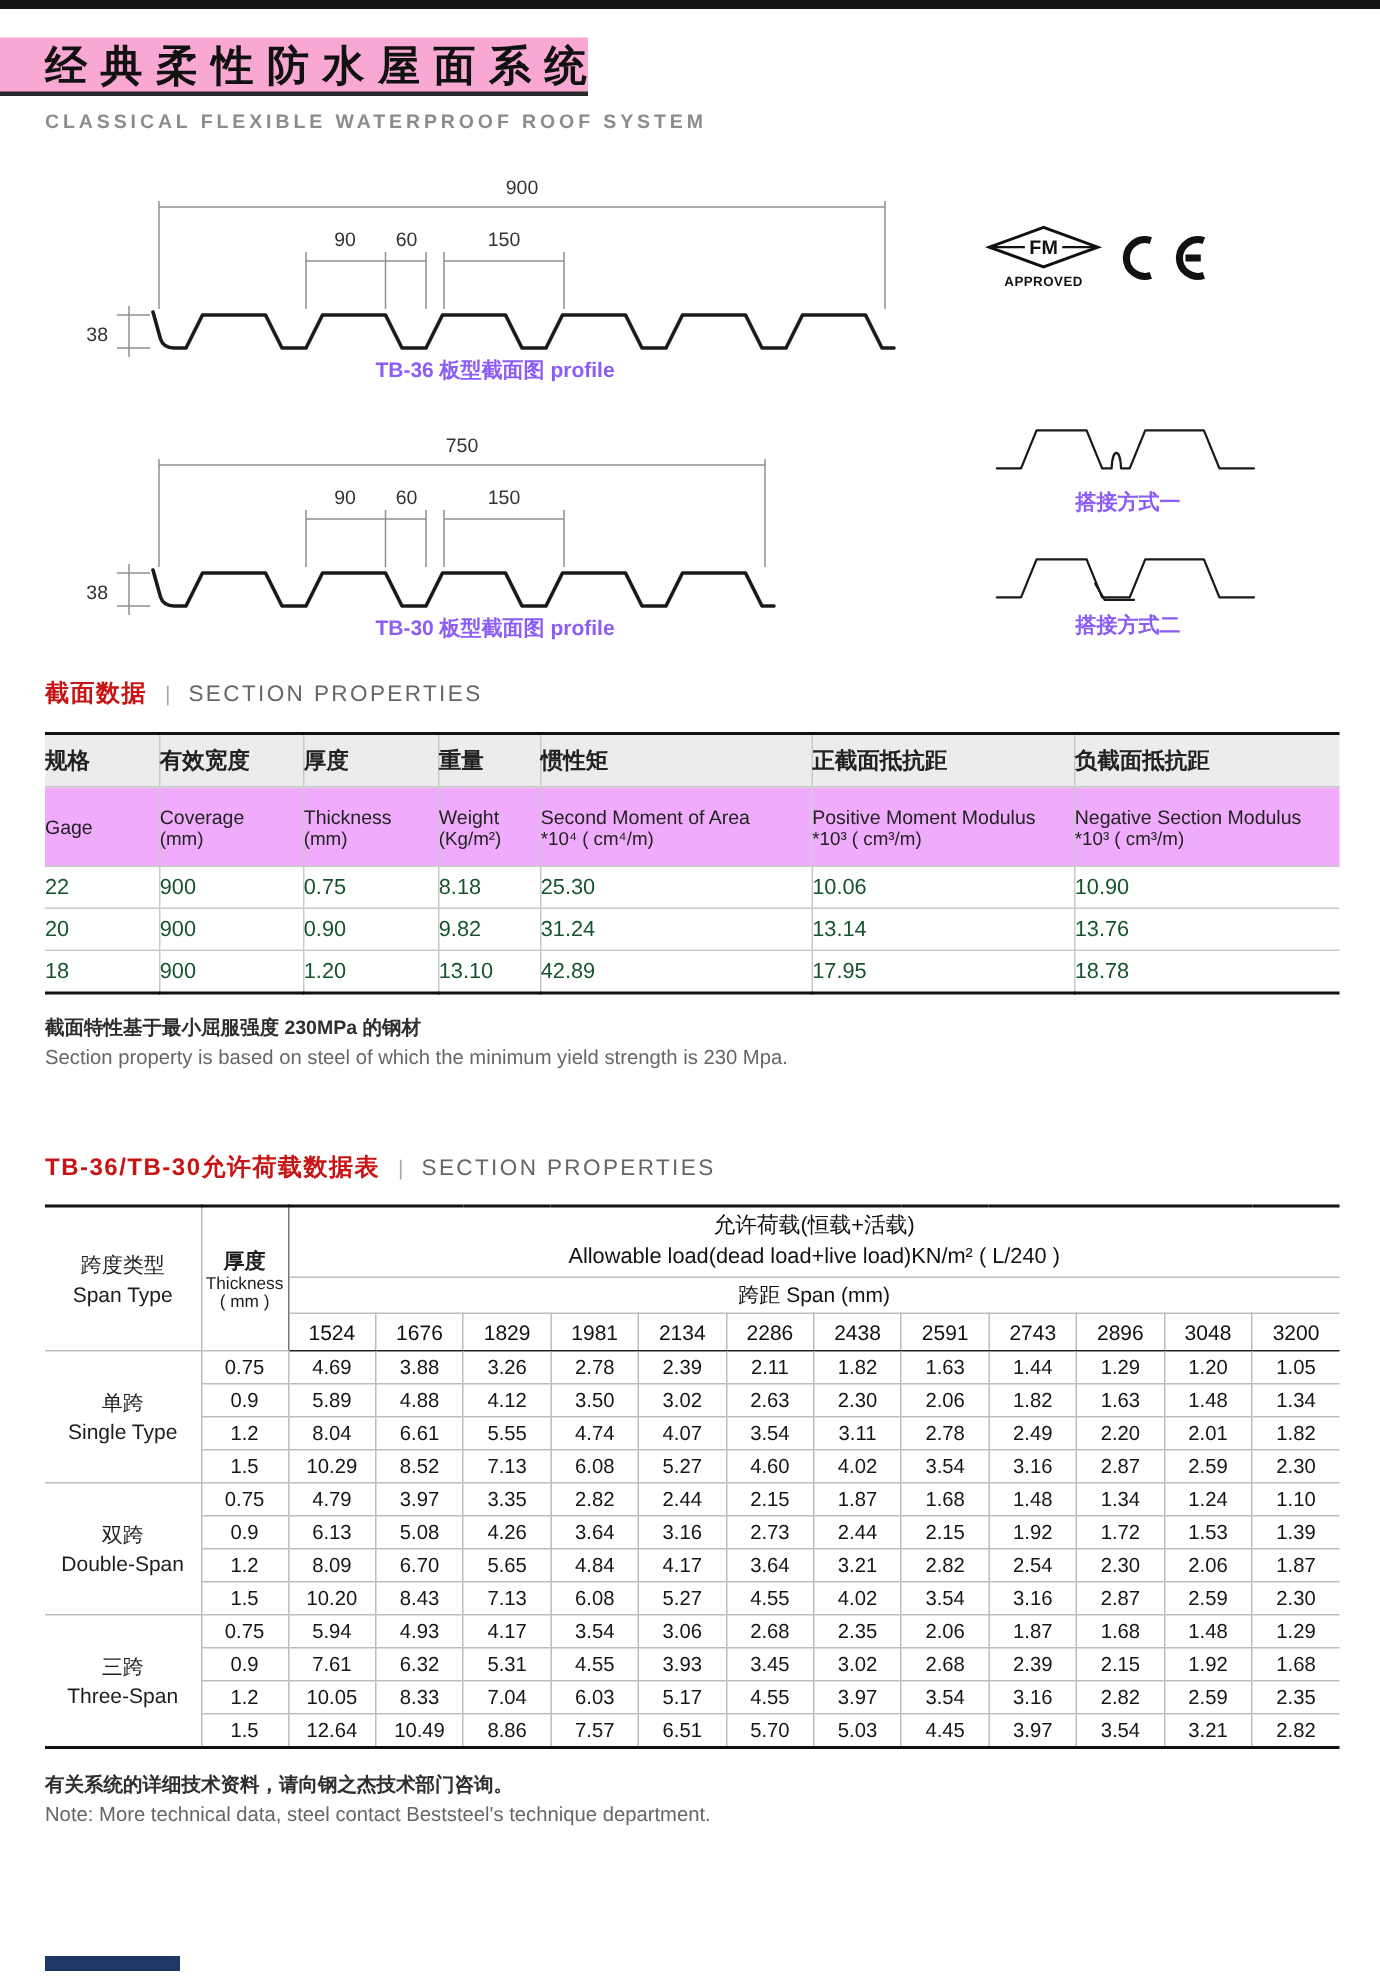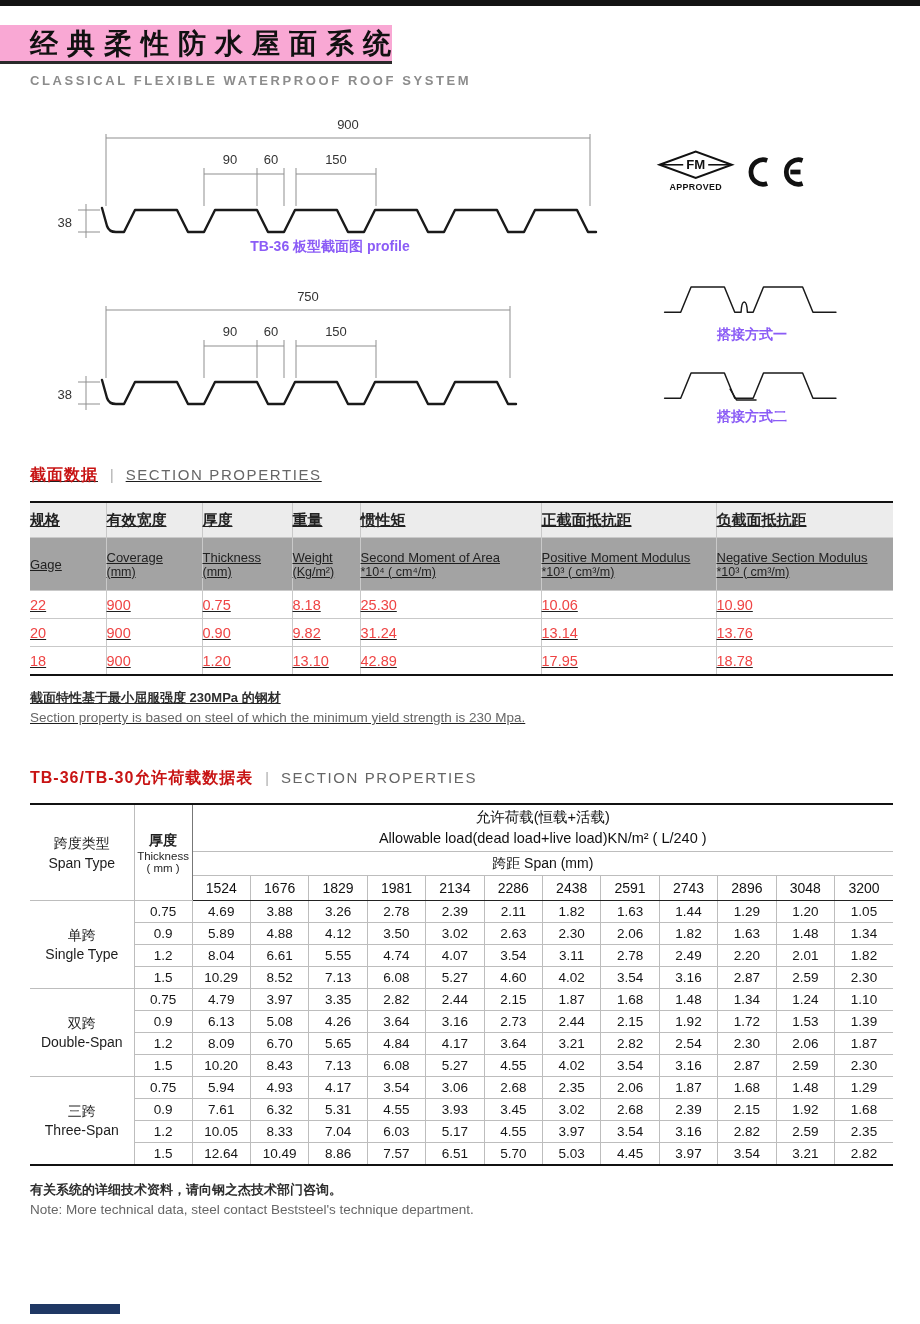--- a/index.html
+++ b/index.html
@@ -32,23 +32,23 @@
   .sec-en{color:#666;font-size:15px;letter-spacing:1.6px;}
 
   
   .sec-block{position:absolute;left:30px;width:863px;}
   #t1{width:100%;border-collapse:collapse;margin-top:15px;
       border-top:2.5px solid #111;border-bottom:2.5px solid #111;table-layout:fixed;}
   #t1 th,#t1 td{border:1px solid #c9c9c9;text-align:left;padding:0;}
   #t1 tr > *:first-child{border-left:none;}
   #t1 tr > *:last-child{border-right:none;}
   #t1 thead tr.cn th{background:#ececec;height:34px;font-size:15px;font-weight:bold;color:#222;}
-  #t1 thead tr.en th{background:#a3a3a3;height:52px;font-size:13px;font-weight:normal;color:#222;}
+  #t1 thead tr.en th{background:#f0abfc;height:52px;font-size:13px;font-weight:normal;color:#222;}
   #t1 thead tr.en th .sub{font-size:12.5px;}
-  #t1 tbody td{height:27px;font-size:14.5px;color:#ef4444;}
+  #t1 tbody td{height:27px;font-size:14.5px;color:#14532d;}
   .tbl-note-cn{margin-top:13px;font-size:13px;font-weight:bold;color:#2e2e2e;}
   .tbl-note-en{margin-top:3px;font-size:13.5px;color:#666;}
 
   
   #t2{width:100%;border-collapse:collapse;margin-top:14px;
       border-top:2.5px solid #111;border-bottom:2.5px solid #111;table-layout:fixed;}
   #t2 th,#t2 td{border:1px solid #bdbdbd;text-align:center;padding:0;font-weight:normal;}
   #t2 tr > *:first-child{border-left:none;}
   #t2 tr > *:last-child{border-right:none;}
   #t2 .t2-corner{font-size:14px;color:#1d1d1d;}
@@ -149,37 +149,38 @@
       <line class="dim" x1="256" y1="56" x2="256" y2="94"></line>
       <line class="dim" x1="336" y1="56" x2="336" y2="94"></line>
       <text class="dimtxt" x="296" y="52" text-anchor="middle">150</text>
       <line class="dim" x1="38" y1="98" x2="60" y2="98"></line>
       <line class="dim" x1="38" y1="120" x2="60" y2="120"></line>
       <line class="dim" x1="46" y1="92" x2="46" y2="126"></line>
       <text class="dimtxt" x="32" y="115" text-anchor="end">38</text>
       <path class="sheet" d="M62,96 L67,114 Q69,120 76,120 L84,120 L95,98 L137,98 L148,120 L164,120 L175,98 L217,98 L228,120 L244,120 L255,98 L297,98 L308,120 L324,120 L335,98 L377,98 L388,120 L404,120 L415,98 L457,98 L468,120 L476,120"></path>
     </svg>
   </div>
+  <div class="diag-caption" style="left:40px;top:410px;width:580px;">TB-30 板型截面图 profile</div>
 
   <div class="diag" style="left:602px;top:272px;">
     <svg width="300" height="46" viewBox="0 0 320 80">
       <path class="lapline" d="M8,70 L36,70 L54,26 L112,26 L130,70 L141,70 C142,46 151,46 152,70 L162,70 L180,26 L248,26 L266,70 L306,70"></path>
     </svg>
   </div>
   <div class="diag-caption" style="left:602px;top:326px;width:300px;">搭接方式一</div>
 
   <div class="diag" style="left:602px;top:358px;">
     <svg width="300" height="46" viewBox="0 0 320 80">
       <path class="lapline" d="M8,70 L36,70 L54,26 L112,26 L130,70 L162,70 L180,26 L248,26 L266,70 L306,70"></path>
       <path class="lapline" stroke-width="2" d="M122,54 L133,73 L167,73"></path>
     </svg>
   </div>
   <div class="diag-caption" style="left:602px;top:408px;width:300px;">搭接方式二</div>
 
-  <div class="sec-block" style="top:465px;text-decoration:underline;">
+  <div class="sec-block" style="top:452px;">
     <div class="sec-heading">
       <span class="sec-cn">截面数据</span>
       <span class="sec-sep">|</span>
       <span class="sec-en">SECTION PROPERTIES</span>
     </div>
 
     <table id="t1">
       <colgroup>
         <col style="width:76px">
           <col style="width:96px">

